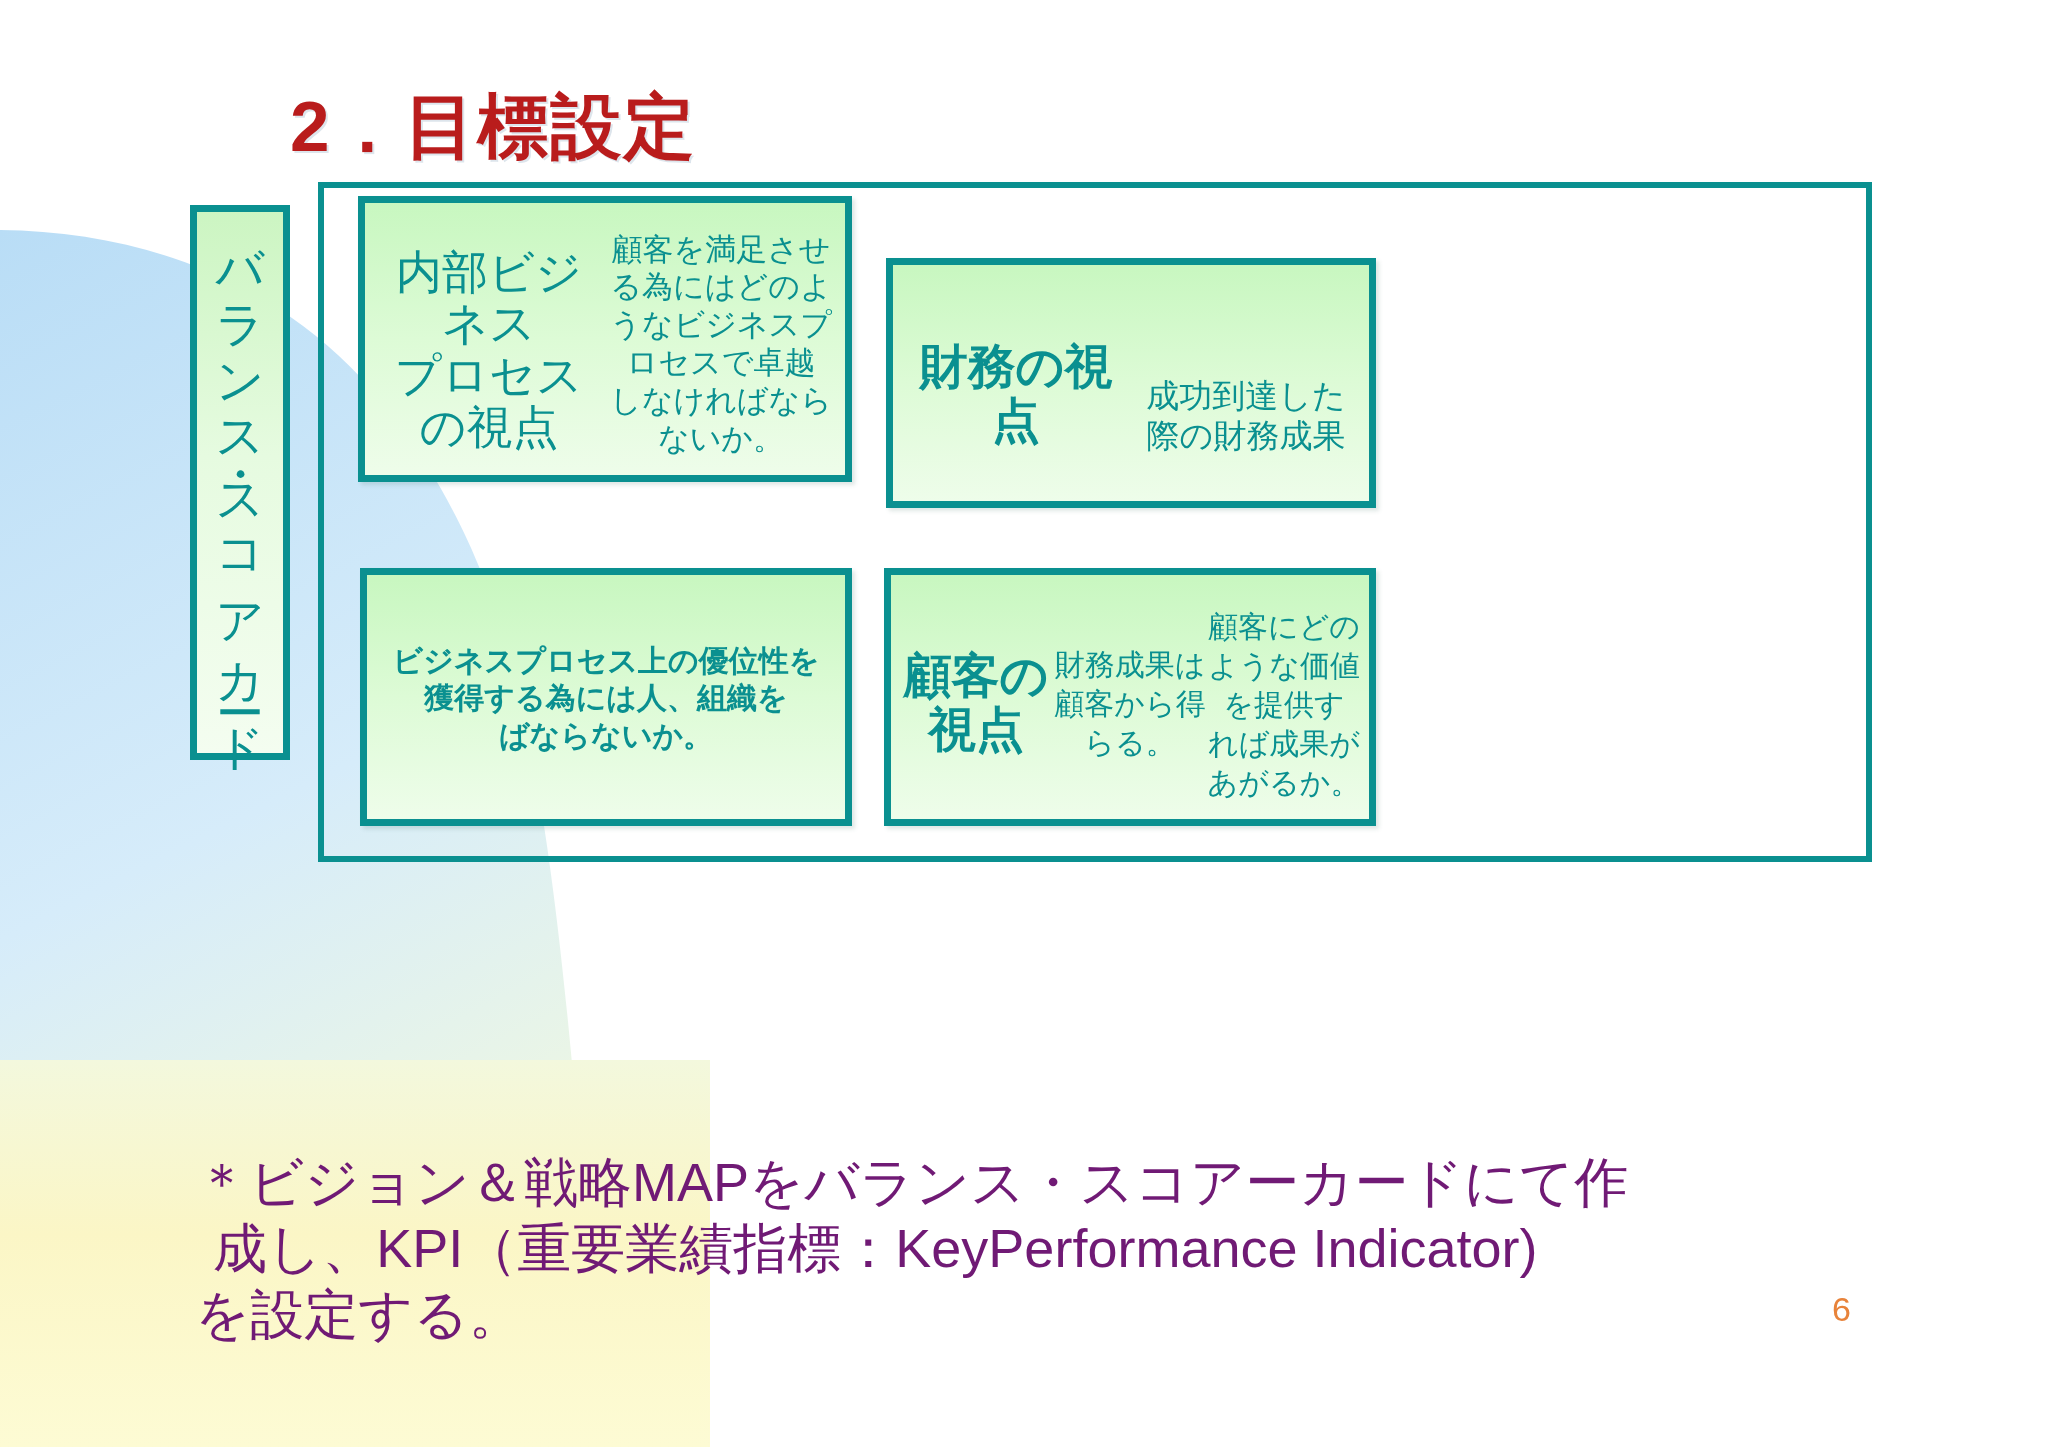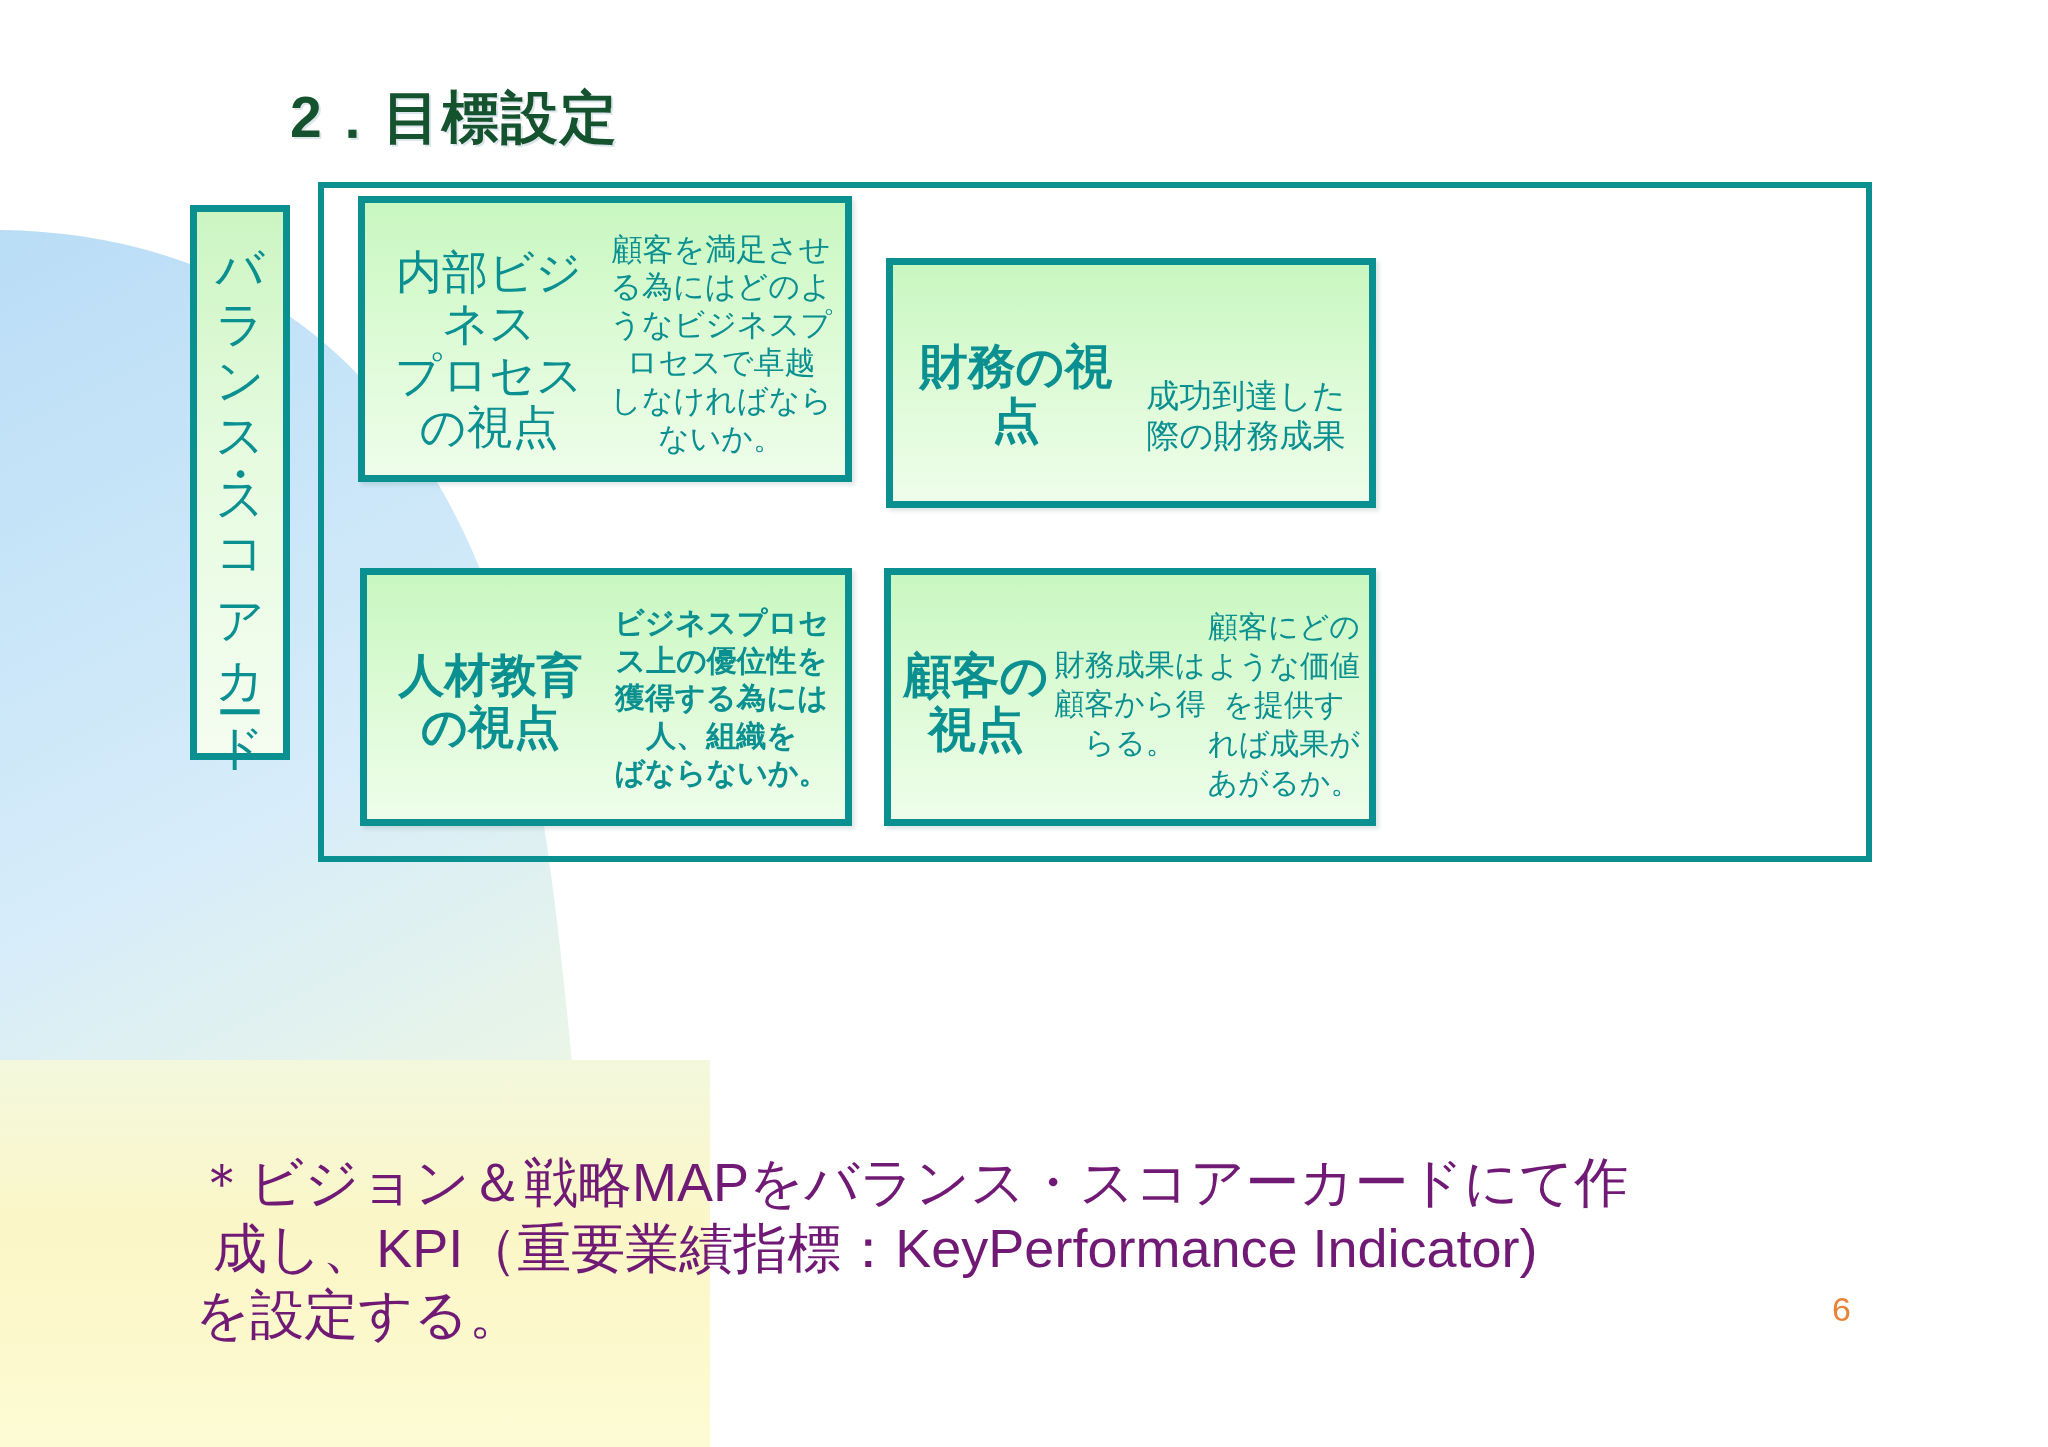--- a/index.html
+++ b/index.html
@@ -21,23 +21,23 @@
     inset: 0;
     z-index: 0;
     pointer-events: none;
   }
 
   
   #slide-title {
     position: absolute;
     left: 290px;
     top: 80px;
-    font-size: 57px;
+    font-size: 71px;
     font-weight: bold;
-    color: #14532d;
+    color: #b91c1c;
     letter-spacing: 2px;
     z-index: 5;
     white-space: nowrap;
     text-shadow: 2px 2px 0 rgba(120,150,180,0.25);
   }
 
   
   #vertical-label-box {
     position: absolute;
     left: 190px;
@@ -219,23 +219,20 @@
 <div class="quad-box" id="box-financial">
   <div class="box-heading">
     <div>財務の視点</div>
   </div>
   <div class="box-body">
     <div>成功到達した際の財務成果</div>
   </div>
 </div>
 
 <div class="quad-box" id="box-hr-education">
-  <div class="box-heading">
-    <div>人材教育の視点</div>
-  </div>
   <div class="box-body">
     <div>ビジネスプロセス上の優位性を</div>
     <div>獲得する為には人、組織を</div>
     <div>ばならないか。</div>
   </div>
 </div>
 
 <div class="quad-box" id="box-customer">
   <div class="box-heading">
     <div>顧客の視点</div>

